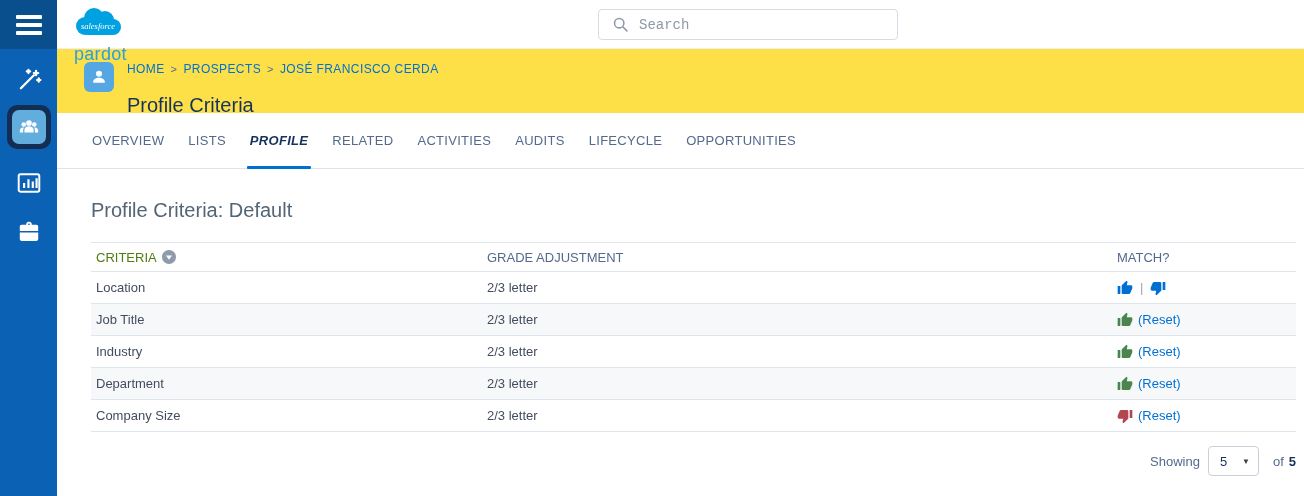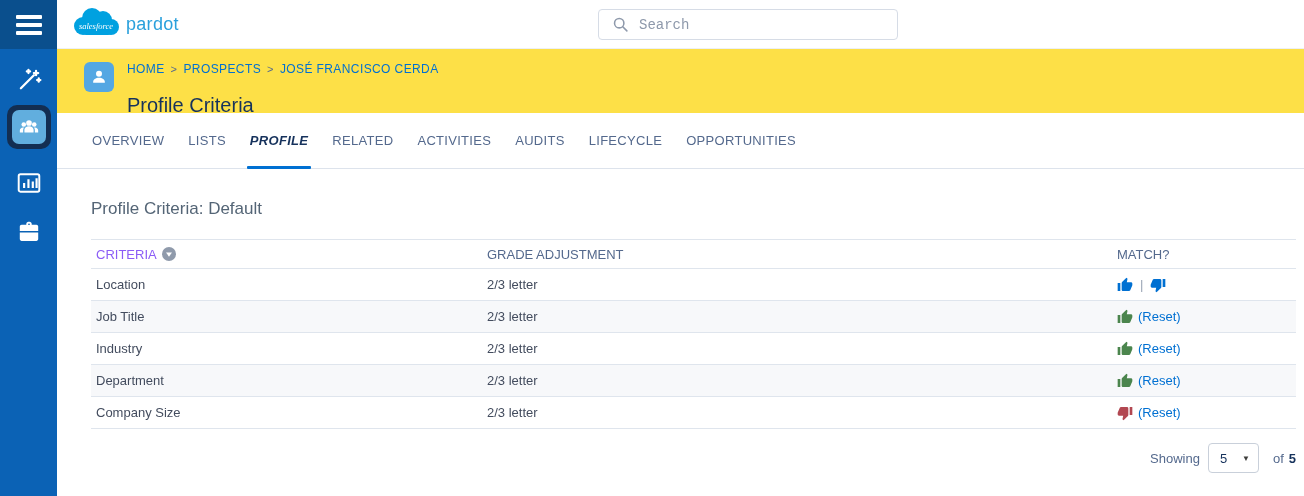--- a/index.html
+++ b/index.html
@@ -17,21 +17,21 @@
   .side-item svg { display:block; }
   .si-plain { width:26px; height:26px; }
   .item-wand { margin-top:17px; }
   .item-prospects { margin-top:13px; width:44px; height:44px; background:#132e52; border-radius:10px; }
   .item-prospects .tile { width:34px; height:34px; background:#61aede; border-radius:7px; display:flex; align-items:center; justify-content:center; }
   .item-chart { margin-top:21px; }
   .item-briefcase { margin-top:23px; }
 
   
   .topbar { position:absolute; left:57px; top:0; width:1247px; height:49px; background:#fff; border-bottom:1px solid #edf0f4; z-index:2; }
-  .logo { position:absolute; left:13px; top:4px; display:flex; align-items:center; cursor:pointer; }
+  .logo { position:absolute; left:13px; top:4px; display:flex; align-items:center; cursor:pointer;flex-direction:column; }
   .logo svg { display:block; }
   .logo .product { font-size:18px; color:#2aa0dc; margin-left:4px; letter-spacing:.3px; }
   .search-box { position:absolute; left:541px; top:9px; width:300px; height:31px; border:1px solid #d6dce6; border-radius:4px; background:#fff; display:flex; align-items:center; }
   .search-box svg { margin-left:13px; }
   .search-box input { border:none; outline:none; flex:1; margin-left:10px; font-size:14px; color:#16325c; font-family:Liberation Mono, monospace; background:transparent; }
   .search-box input::placeholder { color:#8e99ab; }
 
   
   .page-header { position:absolute; left:57px; top:49px; width:1247px; height:64px; background:#fde047; display:flex; align-items:flex-start; padding:13px 0 0 27px; }
   .avatar { width:30px; height:30px; background:#54a7e3; border-radius:6px; display:flex; align-items:center; justify-content:center; flex:0 0 auto; }
@@ -42,29 +42,29 @@
   .page-title { font-size:20px; color:#16325c; margin-top:18px; font-weight:400; }
 
   
   .tabs { position:absolute; left:57px; top:113px; width:1247px; height:56px; background:#fff; border-bottom:1px solid #dde3ec; display:flex; align-items:stretch; padding-left:35px; }
   .tab { position:relative; display:flex; align-items:center; margin-right:24px; font-size:13px; color:#54698d; letter-spacing:.3px; cursor:pointer; }
   .tab.active { color:#16325c; font-weight:700;font-style:italic; }
   .tab.active::after { content:""; position:absolute; left:-3px; right:-3px; bottom:-1px; height:3px; background:#0070d2; border-radius:1px; }
 
   
   .content { position:absolute; left:57px; top:169px; width:1247px; height:327px; background:#fff; }
-  .section-title { font-size:17px; font-weight:400; color:#546576; margin:30px 0 0 34px; }
+  .section-title { font-size:20px; font-weight:400; color:#546576; margin:30px 0 0 34px; }
 
   .ptable { margin:20px 8px 0 34px; font-size:13px; }
   .trow { display:flex; align-items:center; height:32px; border-bottom:1px solid #dfe5ed; }
   .thead { height:30px; border-top:1px solid #dfe5ed; border-bottom:1px solid #dfe5ed; display:flex; align-items:center; color:#54698d; }
   .col-criteria { width:396px; padding-left:5px; }
   .col-grade { width:630px; }
   .col-match { flex:1; display:flex; align-items:center; }
-  .thead .col-criteria a { color:#8b5cf6; text-decoration:none; cursor:pointer; display:inline-flex; align-items:flex-start; gap:5px; }
+  .thead .col-criteria a { color:#4d7c0f; text-decoration:none; cursor:pointer; display:inline-flex; align-items:flex-start; gap:5px; }
   .trow.alt { background:#f7f8fa; }
   .trow .col-criteria, .trow .col-grade { color:#434c5e; }
   .thumb { width:16px; height:16px; vertical-align:middle; }
   .thumb-link { display:inline-flex; cursor:pointer; }
   .t-blue { fill:#0070d2; }
   .t-green { fill:#4b854d; }
   .t-red { fill:#b24751; }
   .flip { transform:rotate(180deg); }
   .pipe { color:#9aa5b5; margin:0 7px; }
   .reset-link { color:#0070d2; text-decoration:none; margin-left:5px; cursor:pointer; }

